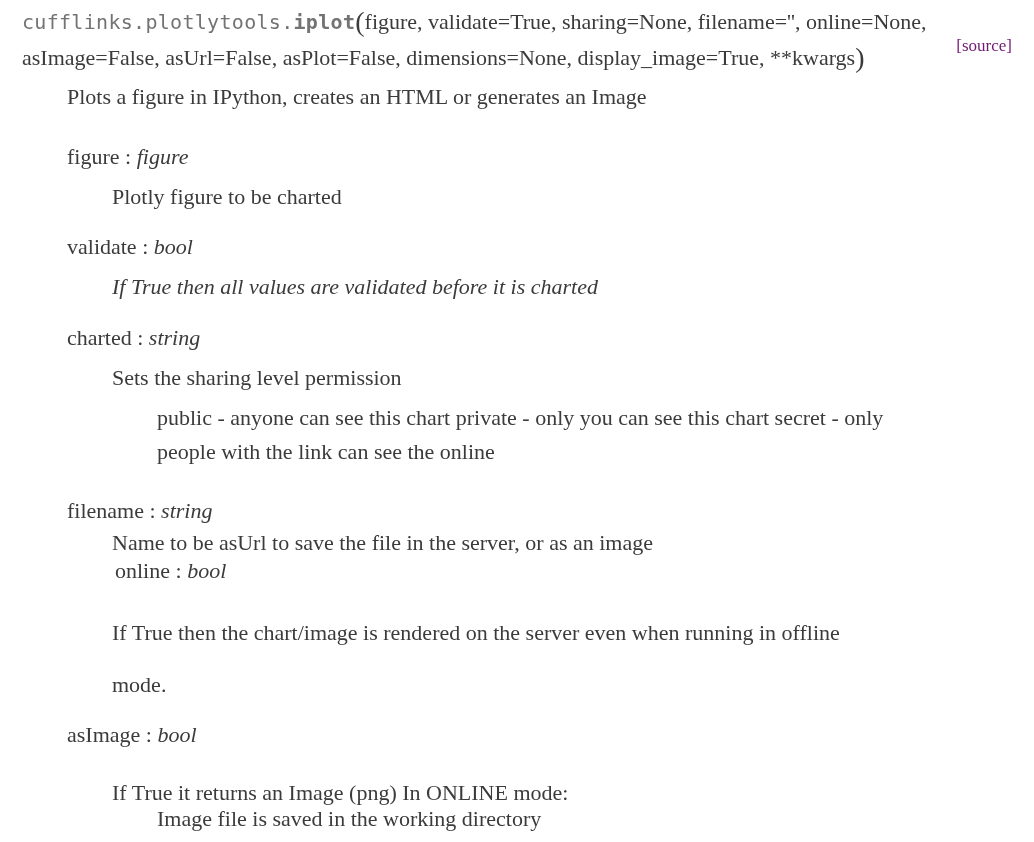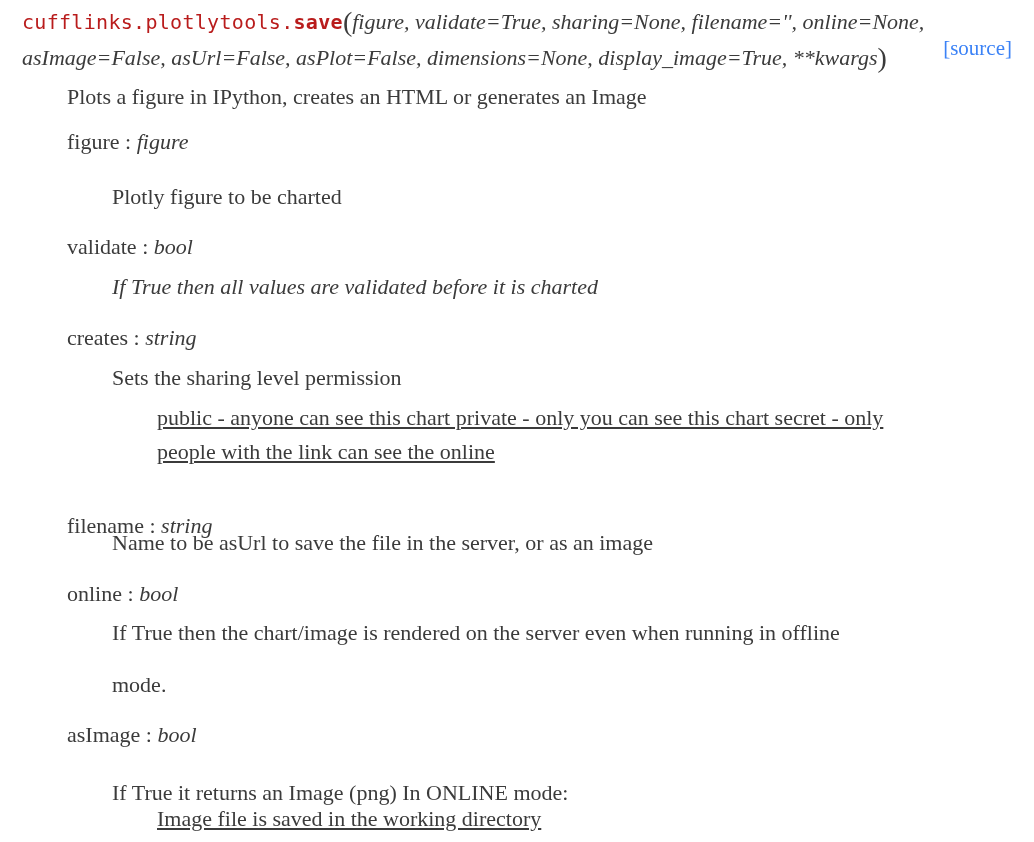--- a/index.html
+++ b/index.html
@@ -20,79 +20,79 @@
       left: 22px;
       top: 4px;
       width: 1000px;
       line-height: 36px;
       font-size: 22px;
       color: #3b3b3b;
     }
     .sig .mono {
       font-family: "DejaVu Sans Mono", "Liberation Mono", monospace;
       font-size: 20px;
-      color: #b91c1c;
+      color: #737373;
       letter-spacing: 0.3px;
     }
     .sig .mono b { font-weight: bold; }
     .sig .paren { font-size: 28px; vertical-align: -2px; }
-    .sig .args { font-style: italic; }
+    .sig .args { }
     .source-link {
       position: absolute;
       right: 22px;
       top: 36px;
-      color: #3b82f6;
+      color: #701a75;
       text-decoration: none;
-      font-size: 21px;
+      font-size: 17px;
     }
     .line {
       position: absolute;
       white-space: nowrap;
       line-height: 30px;
     }
     .param-name { color: #3b3b3b; }
     .param-type { font-style: italic; }
     .desc { left: 112px; }
     .term { left: 67px; }
-    .subdesc { left: 157px; text-decoration: underline; }
+    .subdesc { left: 157px; }
   </style>
 </head>
 <body>
 
 <div class="sig">
-  <span class="mono">cufflinks.plotlytools.</span><span class="mono"><b>save</b></span><span class="paren">(</span><span class="args">figure, validate=True, sharing=None, filename='', online=None,</span><br>
+  <span class="mono">cufflinks.plotlytools.</span><span class="mono"><b>iplot</b></span><span class="paren">(</span><span class="args">figure, validate=True, sharing=None, filename='', online=None,</span><br>
   <span class="args">asImage=False, asUrl=False, asPlot=False, dimensions=None, display_image=True, **kwargs</span><span class="paren">)</span>
 </div>
 <a class="source-link" href="#">[source]</a>
 
 <div class="line" style="left:67px; top:82px;">Plots a figure in IPython, creates an HTML or generates an Image</div>
 
-<div class="line term" style="top:127px;">
+<div class="line term" style="top:142px;">
   <span class="param-name">figure</span><span> : </span><span class="param-type">figure</span>
 </div>
 <div class="line desc" style="top:182px;">Plotly figure to be charted</div>
 
 <div class="line term" style="top:232px;">
   <span class="param-name">validate</span><span> : </span><span class="param-type">bool</span>
 </div>
 <div class="line desc" style="top:272px;font-style:italic;">If True then all values are validated before it is charted</div>
 
 <div class="line term" style="top:323px;">
-  <span class="param-name">creates</span><span> : </span><span class="param-type">string</span>
+  <span class="param-name">charted</span><span> : </span><span class="param-type">string</span>
 </div>
 <div class="line desc" style="top:363px;">Sets the sharing level permission</div>
 <div class="line subdesc" style="top:403px;">public - anyone can see this chart private - only you can see this chart secret - only</div>
 <div class="line subdesc" style="top:437px;">people with the link can see the online</div>
 
-<div class="line term" style="top:511px;">
+<div class="line term" style="top:496px;">
   <span class="param-name">filename</span><span> : </span><span class="param-type">string</span>
 </div>
 <div class="line desc" style="top:528px;">Name to be asUrl to save the file in the server, or as an image</div>
 
-<div class="line term" style="top:579px;">
+<div class="line term" style="top:556px;margin-left:48px;">
   <span class="param-name">online</span><span> : </span><span class="param-type">bool</span>
 </div>
 <div class="line desc" style="top:618px;">If True then the chart/image is rendered on the server even when running in offline</div>
 <div class="line desc" style="top:670px;">mode.</div>
 
 <div class="line term" style="top:704px;margin-top:16px;">
   <span class="param-name">asImage</span><span> : </span><span class="param-type">bool</span>
 </div>
 <div class="line desc" style="top:750px;margin-top:28px;">If True it returns an Image (png) In ONLINE mode:</div>
 <div class="line subdesc" style="top:804px;">Image file is saved in the working directory</div>

